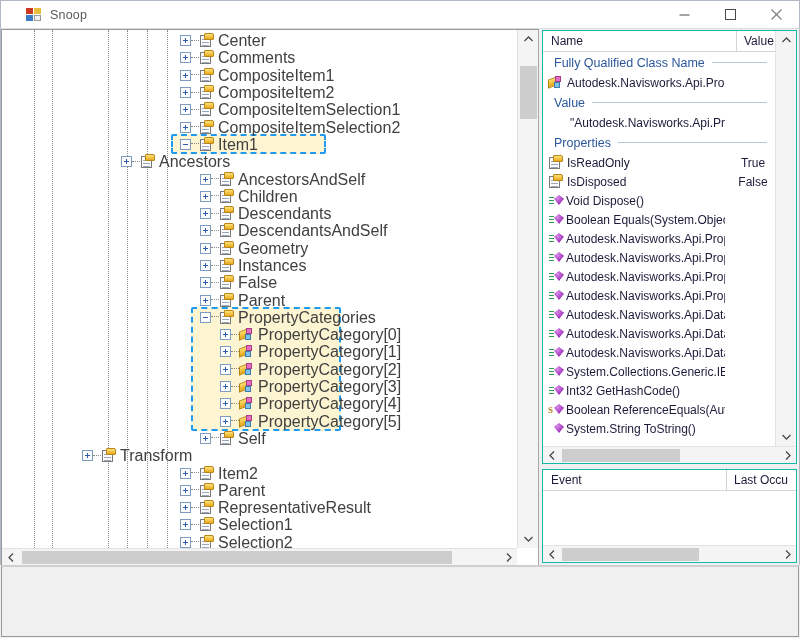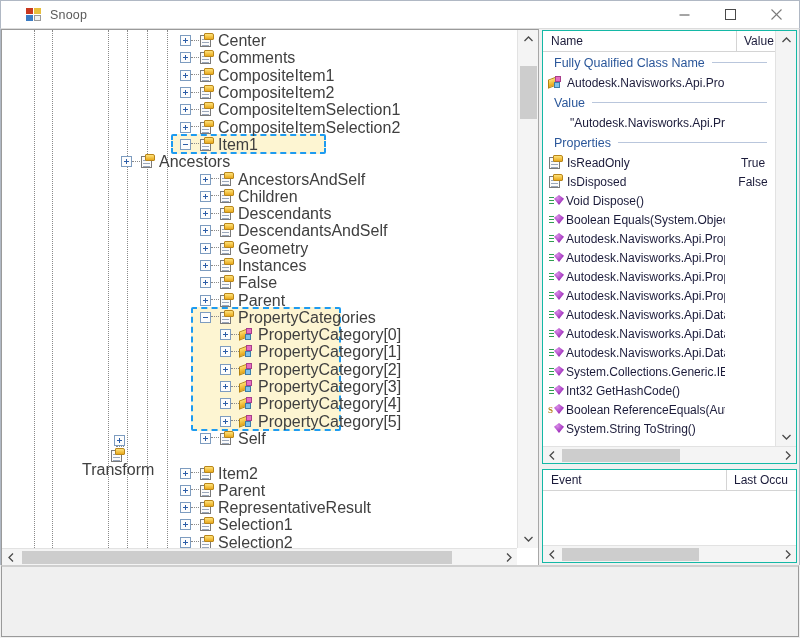--- a/index.html
+++ b/index.html
@@ -722,21 +722,21 @@
                   <span class="pbase"></span>
                   <span class="pline" style="top:6px"></span>
                   <span class="pline" style="top:9px"></span>
                   <span class="pline" style="top:12px"></span>
                   <span class="pfold"></span>
                 </span>
                 <span class="lbl">Self</span>
               </span>
             </div>
             <div class="trow">
-              <span class="tw" style="margin-left: 80px; flex-direction: column;">
+              <span class="tw" style="margin-left: 80px;">
                 <span class="expander plus"></span>
                 <span class="elbow"></span>
                 <span class="node-icon ico-prop">
                   <span class="pbase"></span>
                   <span class="pline" style="top:6px"></span>
                   <span class="pline" style="top:9px"></span>
                   <span class="pline" style="top:12px"></span>
                   <span class="pfold"></span>
                 </span>
                 <span class="lbl">Transform</span>

